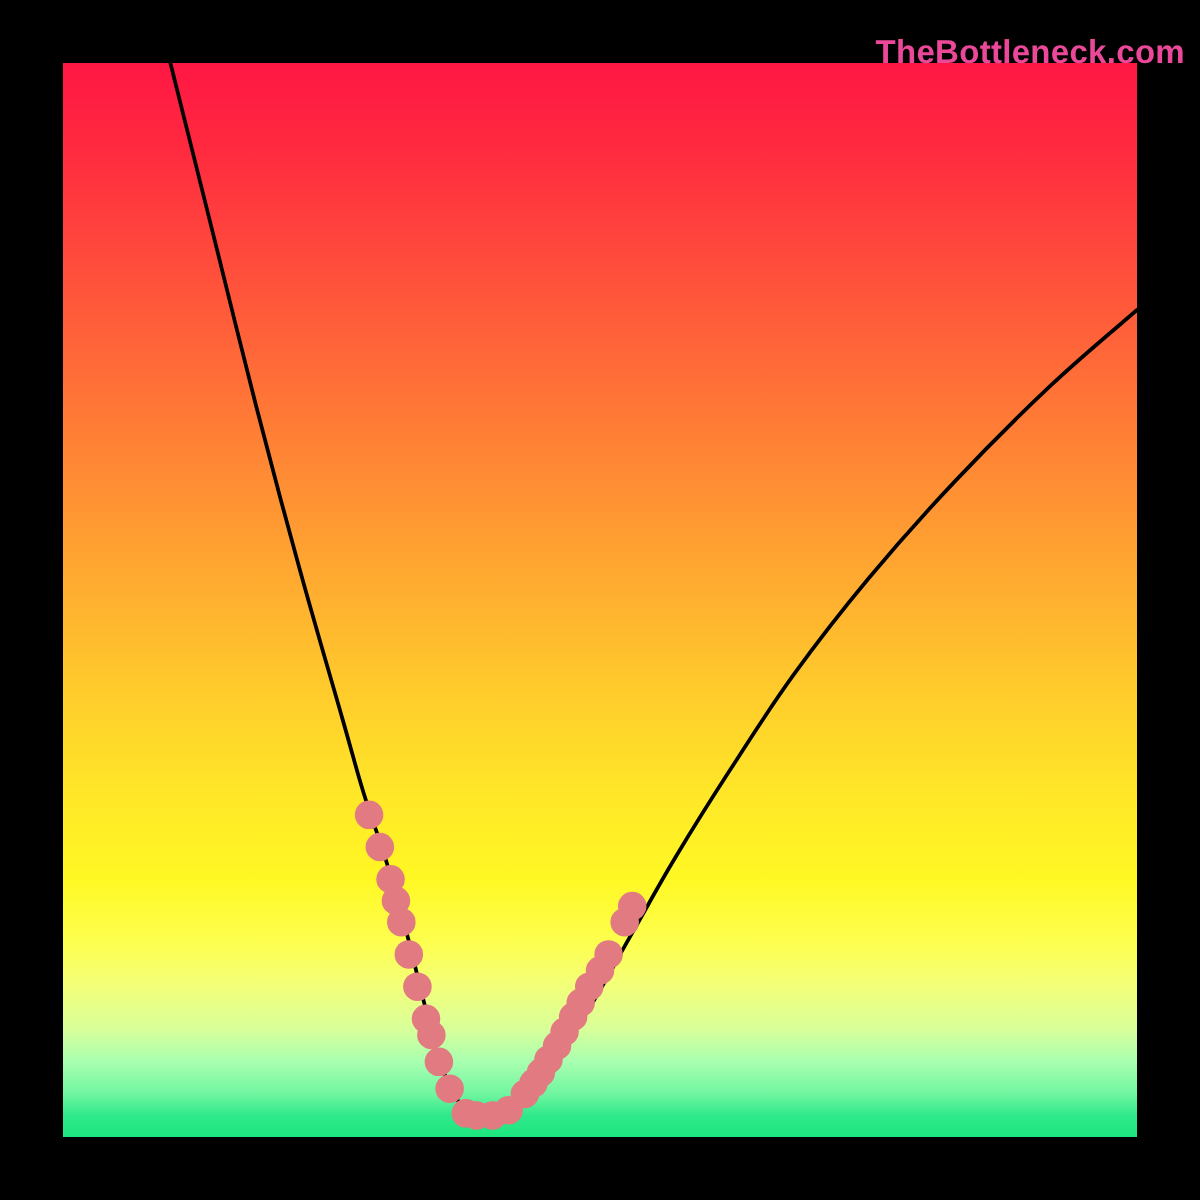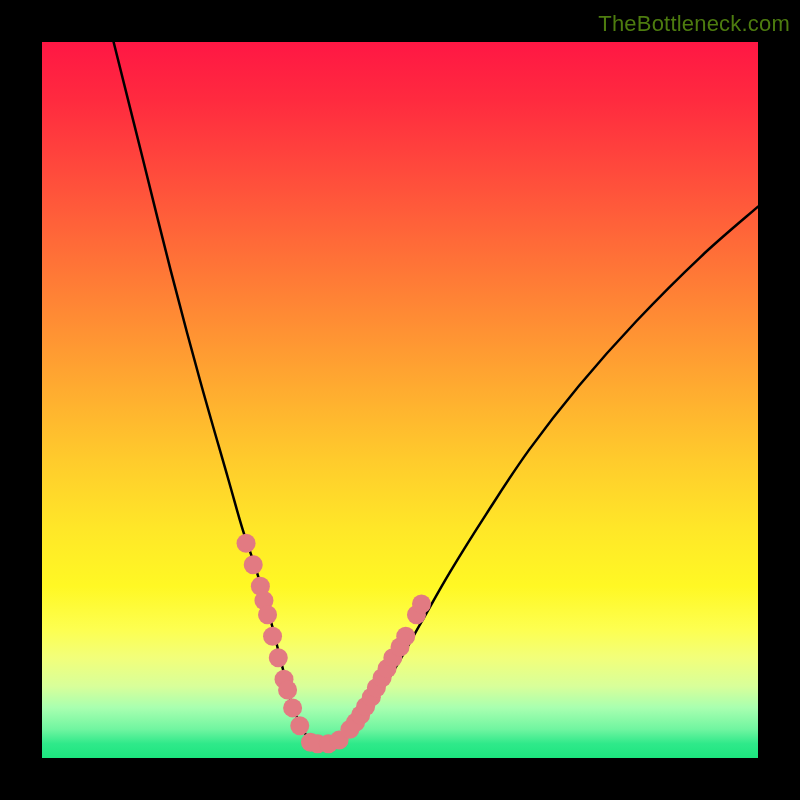--- a/index.html
+++ b/index.html
@@ -43,25 +43,25 @@
       #f2ff7a 86%,
       #d8ff9a 90%,
       #a8ffb0 93%,
       #70f5a0 96%,
       #2fe98a 98%,
       #1ce57e 100%
     );
   }
   .watermark {
     position: absolute;
-    top: 11px;
+    top: 22px;
     right: 10px;
-    color: #4d7c0f;
+    color: #ec4899;
     font-size: 22px;
-    font-weight: 400;
+    font-weight: 700;
     letter-spacing: 0.2px;
   }
   svg.overlay {
     position: absolute;
     inset: 0;
   }
 </style>
 </head>
 <body>
 

